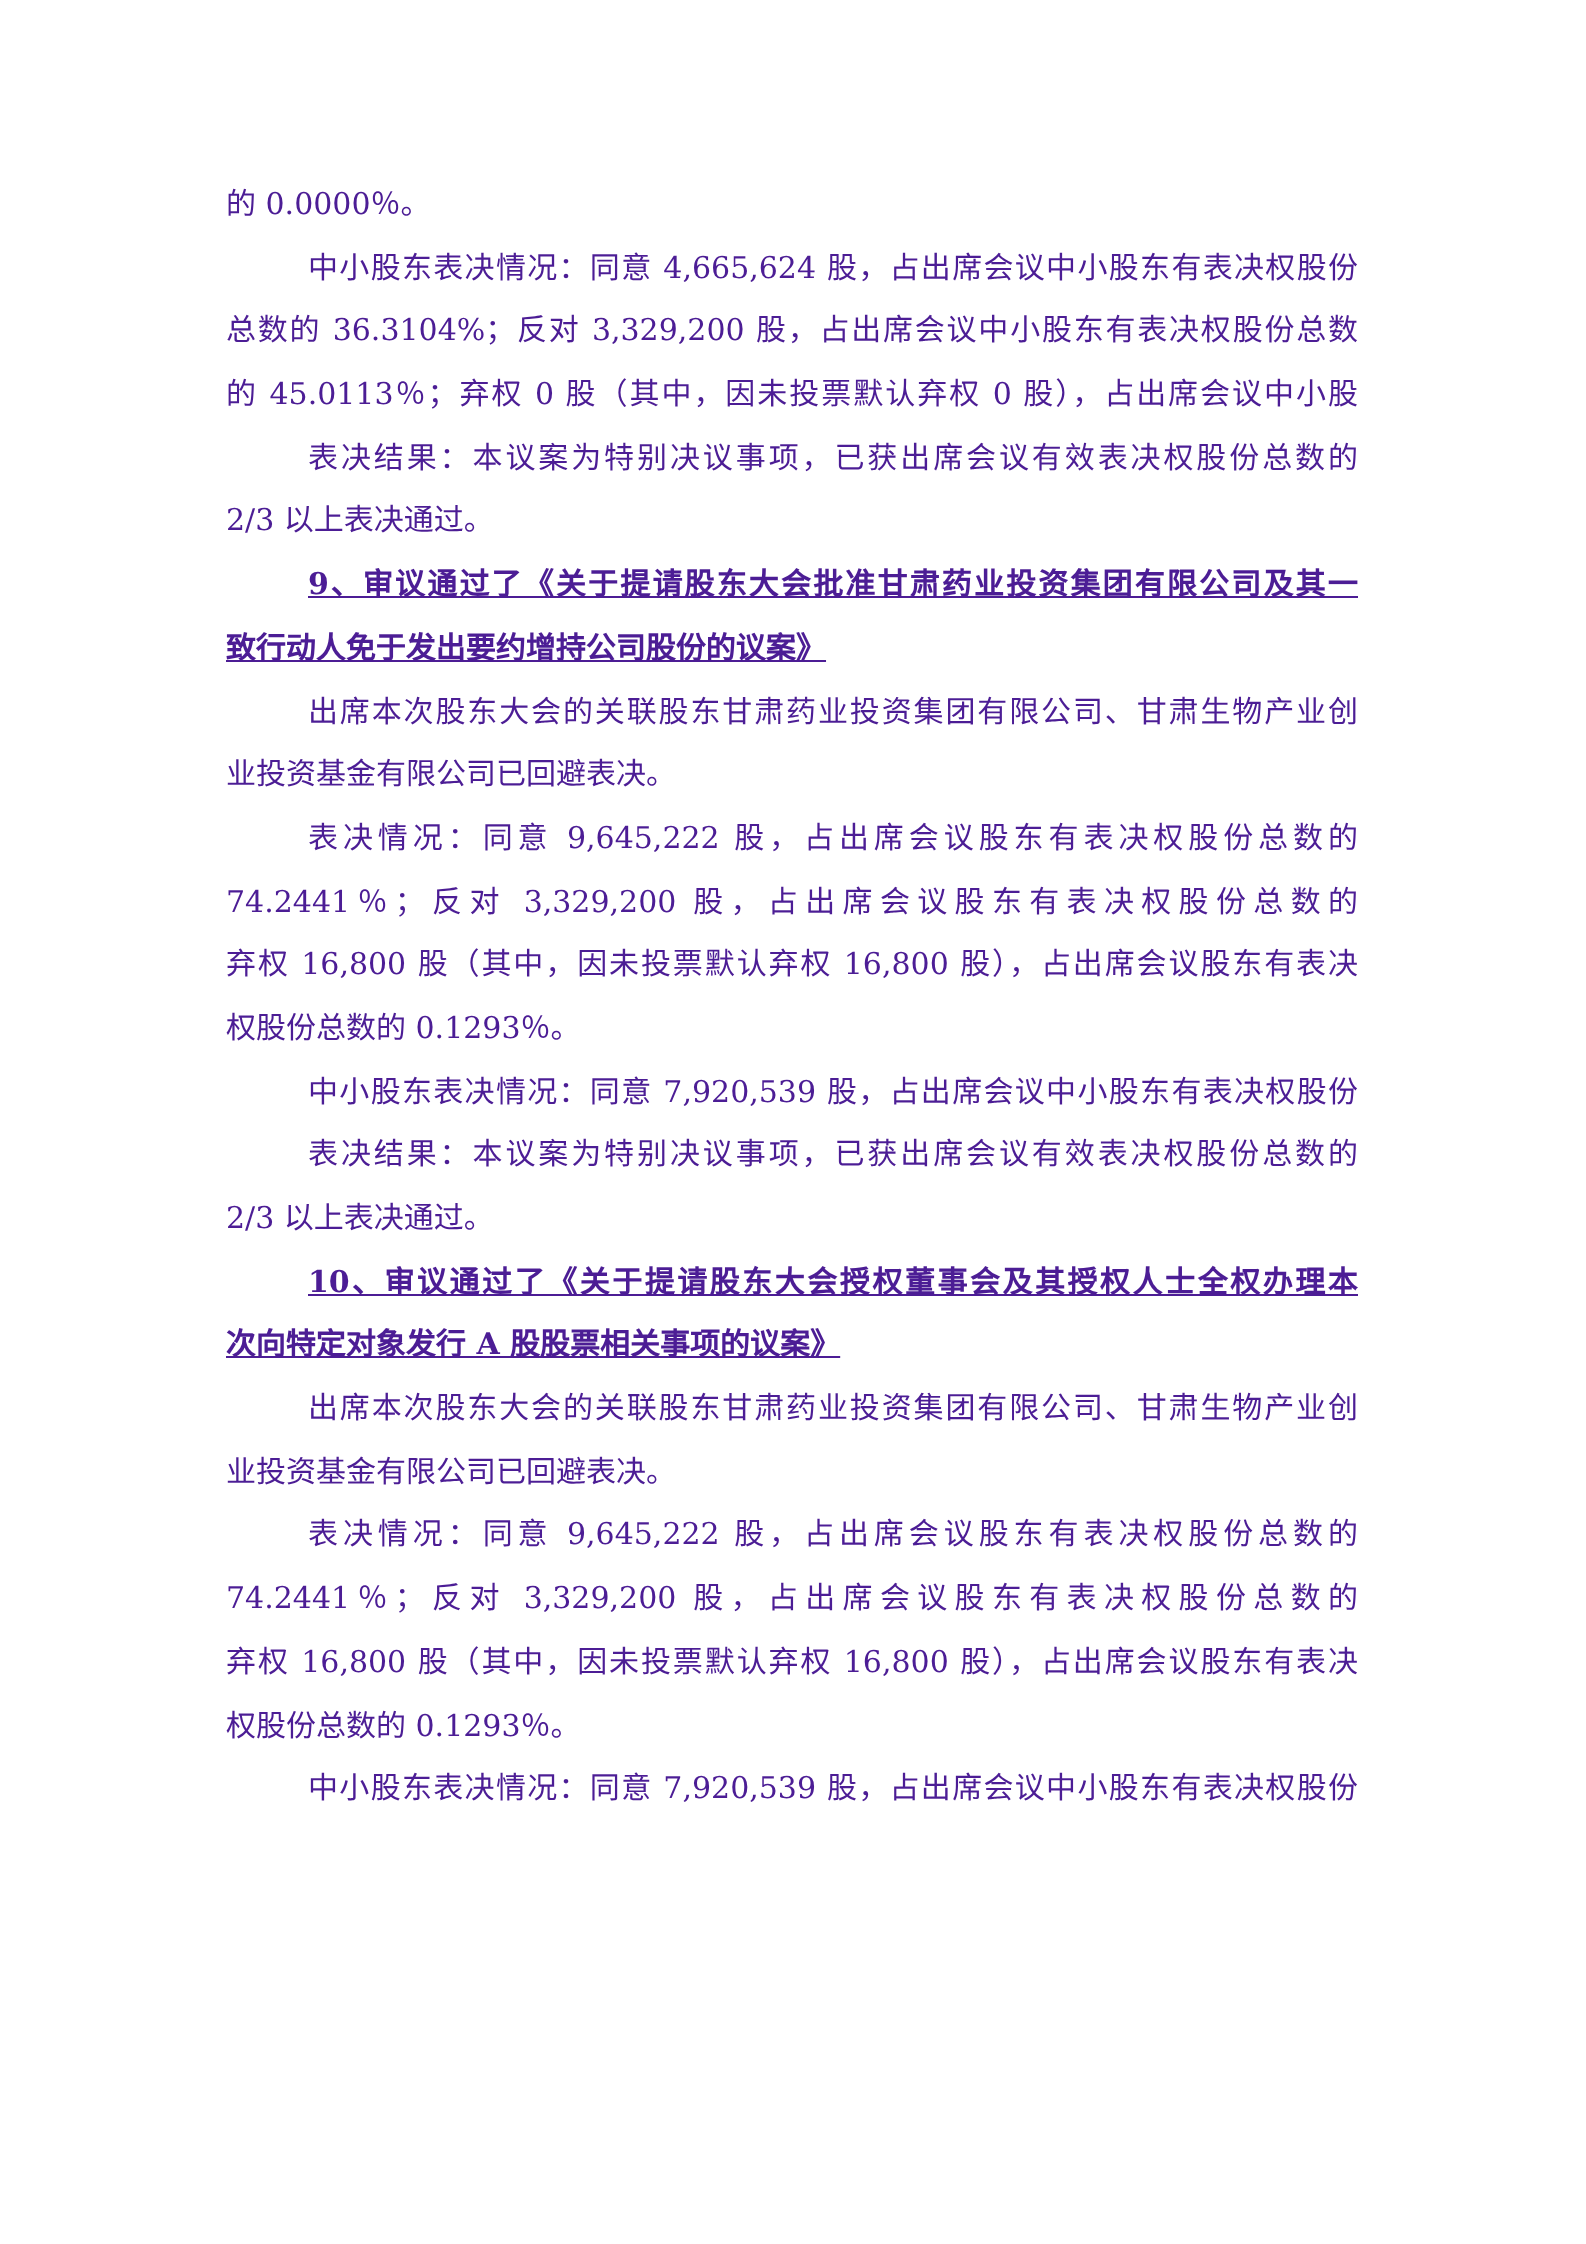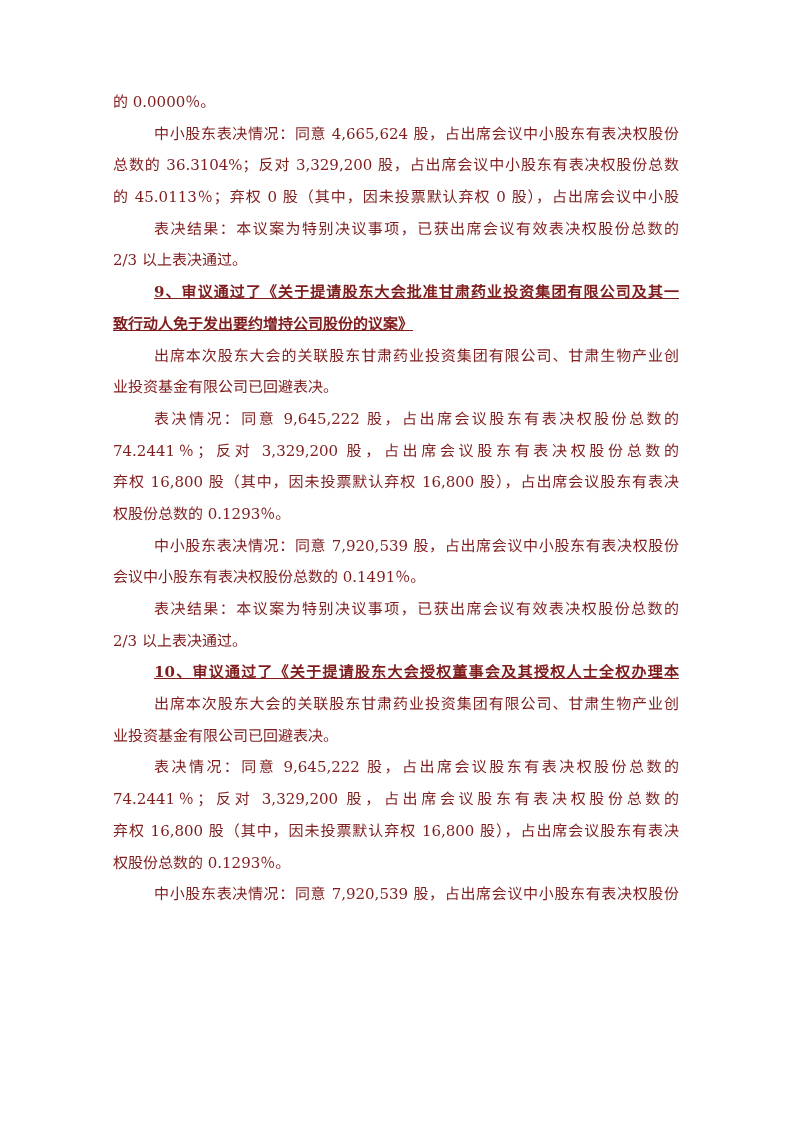--- a/index.html
+++ b/index.html
@@ -14,21 +14,21 @@
   .sheet {
     position: absolute;
     inset: 0;
     background: #ffffff;
   }
   .textcol {
     position: absolute;
     left: 113px;
     top: 87px;
     width: 566px;
-    color: #7f1d1d;
+    color: #4c1d95;
   }
   .line {
     height: 31.7px;
     line-height: 31.7px;
     font-size: 15px;
     overflow: hidden;
     text-align: left;
     white-space: normal;
   }
   .line.justify {
@@ -56,24 +56,24 @@
       <div class="line">2/3 以上表决通过。</div>
       <div class="line bold indent justify">9、审议通过了《关于提请股东大会批准甘肃药业投资集团有限公司及其一</div>
       <div class="line bold">致行动人免于发出要约增持公司股份的议案》</div>
       <div class="line indent justify">出席本次股东大会的关联股东甘肃药业投资集团有限公司、甘肃生物产业创</div>
       <div class="line">业投资基金有限公司已回避表决。</div>
       <div class="line indent justify">表决情况：同意 9,645,222 股，占出席会议股东有表决权股份总数的</div>
       <div class="line justify">74.2441％；反对 3,329,200 股，占出席会议股东有表决权股份总数的 25.6265％；</div>
       <div class="line justify">弃权 16,800 股（其中，因未投票默认弃权 16,800 股），占出席会议股东有表决</div>
       <div class="line">权股份总数的 0.1293％。</div>
       <div class="line indent justify">中小股东表决情况：同意 7,920,539 股，占出席会议中小股东有表决权股份</div>
-      <div class="line">会议中小股东有表决权股份总数的 0.1491％。</div>
       <div class="line indent justify">表决结果：本议案为特别决议事项，已获出席会议有效表决权股份总数的</div>
       <div class="line">2/3 以上表决通过。</div>
       <div class="line bold indent justify">10、审议通过了《关于提请股东大会授权董事会及其授权人士全权办理本</div>
+      <div class="line bold">次向特定对象发行 A 股股票相关事项的议案》</div>
       <div class="line indent justify">出席本次股东大会的关联股东甘肃药业投资集团有限公司、甘肃生物产业创</div>
       <div class="line">业投资基金有限公司已回避表决。</div>
       <div class="line indent justify">表决情况：同意 9,645,222 股，占出席会议股东有表决权股份总数的</div>
       <div class="line justify">74.2441％；反对 3,329,200 股，占出席会议股东有表决权股份总数的 25.6265％；</div>
       <div class="line justify">弃权 16,800 股（其中，因未投票默认弃权 16,800 股），占出席会议股东有表决</div>
       <div class="line">权股份总数的 0.1293％。</div>
       <div class="line indent justify">中小股东表决情况：同意 7,920,539 股，占出席会议中小股东有表决权股份</div>
     </div>
 </div>
 

